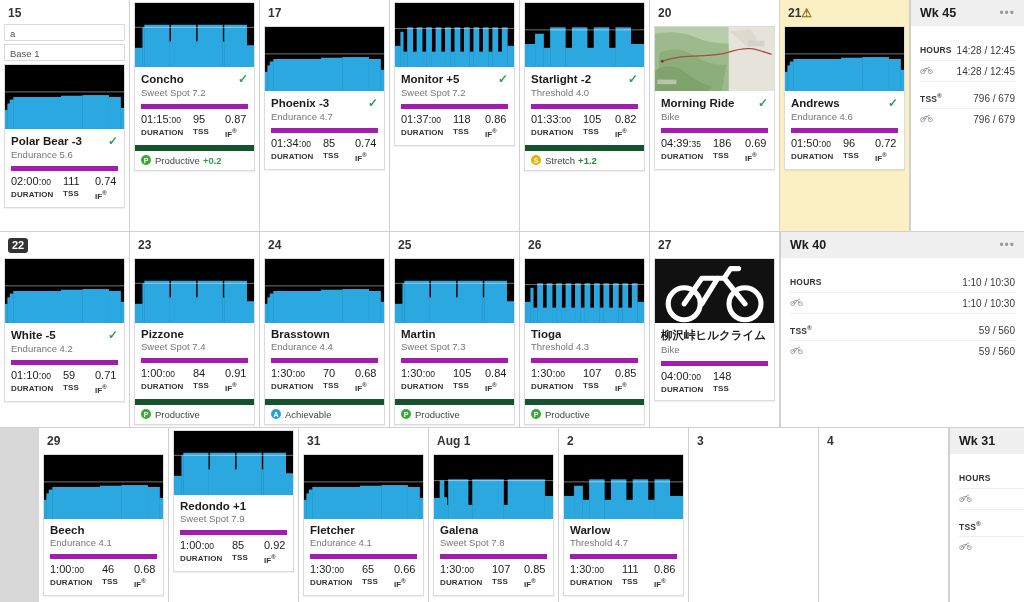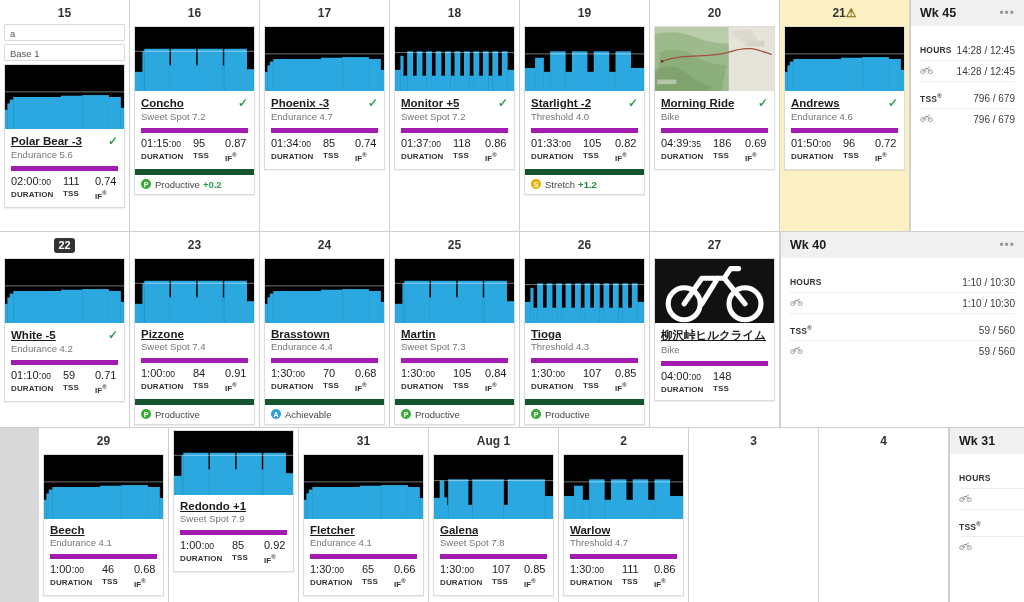--- a/index.html
+++ b/index.html
@@ -37,21 +37,21 @@
   }
   .day-cell.today-week { background: #fbf0c4; }
 
   .day-num {
     font-size: 12px;
     font-weight: bold;
     color: #333;
     padding: 6px 4px 4px 4px;
     display: flex;
     align-items: center;
-    justify-content: center;
+    justify-content: flex-start;
     height: 24px;
   }
   .day-num .badge-today {
     background: #333333;
     color: #ffffff;
     border-radius: 3px;
     padding: 1px 4px;
     font-size: 11px;
     line-height: 13px;
     display: inline-block;
@@ -93,21 +93,21 @@
   .wo-graph.outdoor-dark {
     background: #111111;
     display: flex; align-items: center; justify-content: center;
   }
   .bike-glyph { color: #ffffff; }
 
   .wo-body { padding: 5px 6px 5px 6px; }
   .wo-title-row { display: flex; align-items: center; justify-content: space-between; }
   .wo-title {
     font-size: 11.5px; font-weight: bold; color: #1c1c1c;
-    white-space: nowrap; overflow: hidden; text-overflow: ellipsis; text-decoration: underline;
+    white-space: nowrap; overflow: hidden; text-overflow: ellipsis;
   }
   .wo-check { color: #2e9e4f; font-size: 12px; font-weight: bold; margin-left: 3px; }
   .wo-sub { font-size: 9.5px; color: #767676; margin-top: 1px; }
 
   .wo-stats {
     display: flex; margin-top: 6px; border-top: 5px solid #a21caf; padding-top: 4px;
   }
   .stat { flex: 1 1 auto; }
   .stat.dur { flex: 0 0 52px; }
   .stat.tss { flex: 0 0 32px; }
@@ -207,23 +207,20 @@
               <div class="stat iff">
             <div class="stat-val">0.74</div>
             <div class="stat-lbl">IF<sup>®</sup></div>
           </div>
             </div>
     </div>
 
   </div>
   </div>
       <div class="day-cell">
-    <div class="day-num">
-          <span>16</span>
-        </div>
 
     <div class="workout-card">
     <div class="wo-graph">
             <svg viewBox="0 0 100 100" preserveAspectRatio="none">
               <rect x="0.000" y="70.000" width="6.600" height="30.000" fill="#2ca8e0"></rect>
               <rect x="6.250" y="38.000" width="1.913" height="62.000" fill="#2ca8e0"></rect>
               <rect x="7.813" y="34.000" width="21.183" height="66.000" fill="#2ca8e0"></rect>
               <rect x="28.646" y="60.000" width="1.913" height="40.000" fill="#2ca8e0"></rect>
               <rect x="30.208" y="34.000" width="21.183" height="66.000" fill="#2ca8e0"></rect>
               <rect x="51.042" y="60.000" width="1.913" height="40.000" fill="#2ca8e0"></rect>
@@ -299,23 +296,20 @@
               <div class="stat iff">
             <div class="stat-val">0.74</div>
             <div class="stat-lbl">IF<sup>®</sup></div>
           </div>
             </div>
     </div>
 
   </div>
   </div>
       <div class="day-cell">
-    <div class="day-num">
-          <span>18</span>
-        </div>
 
     <div class="workout-card">
     <div class="wo-graph">
             <svg viewBox="0 0 100 100" preserveAspectRatio="none">
               <rect x="0.000" y="67.000" width="4.895" height="33.000" fill="#2ca8e0"></rect>
               <rect x="4.545" y="45.000" width="2.623" height="55.000" fill="#2ca8e0"></rect>
               <rect x="6.818" y="76.000" width="3.759" height="24.000" fill="#2ca8e0"></rect>
               <rect x="10.227" y="38.000" width="4.895" height="62.000" fill="#2ca8e0"></rect>
               <rect x="14.773" y="76.000" width="3.759" height="24.000" fill="#2ca8e0"></rect>
               <rect x="18.182" y="38.000" width="4.895" height="62.000" fill="#2ca8e0"></rect>
@@ -359,23 +353,20 @@
               <div class="stat iff">
             <div class="stat-val">0.86</div>
             <div class="stat-lbl">IF<sup>®</sup></div>
           </div>
             </div>
     </div>
 
   </div>
   </div>
       <div class="day-cell">
-    <div class="day-num">
-          <span>19</span>
-        </div>
 
     <div class="workout-card">
     <div class="wo-graph">
             <svg viewBox="0 0 100 100" preserveAspectRatio="none">
               <rect x="0.000" y="64.000" width="8.801" height="36.000" fill="#2ca8e0"></rect>
               <rect x="8.451" y="48.000" width="7.392" height="52.000" fill="#2ca8e0"></rect>
               <rect x="15.493" y="70.000" width="5.984" height="30.000" fill="#2ca8e0"></rect>
               <rect x="21.127" y="38.000" width="13.026" height="62.000" fill="#2ca8e0"></rect>
               <rect x="33.803" y="70.000" width="5.984" height="30.000" fill="#2ca8e0"></rect>
               <rect x="39.437" y="38.000" width="13.026" height="62.000" fill="#2ca8e0"></rect>

